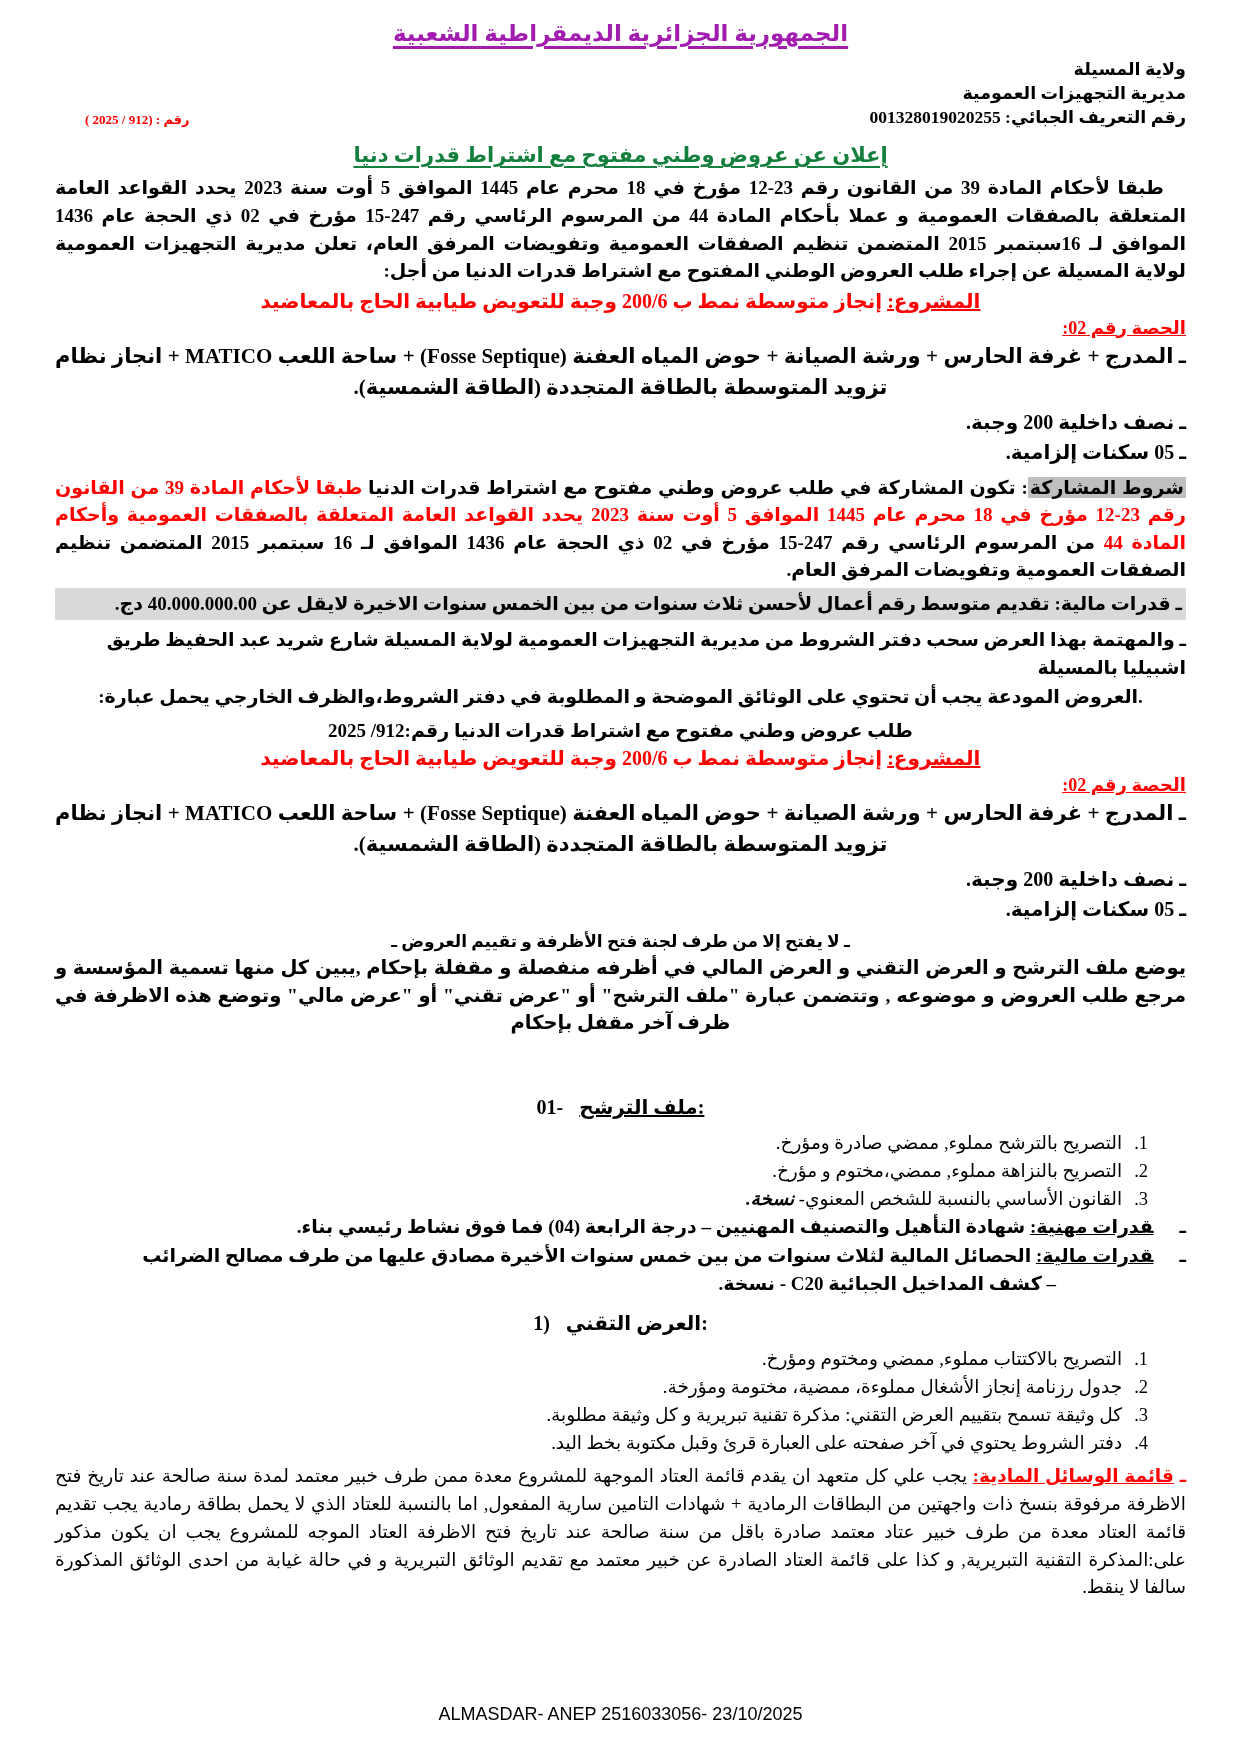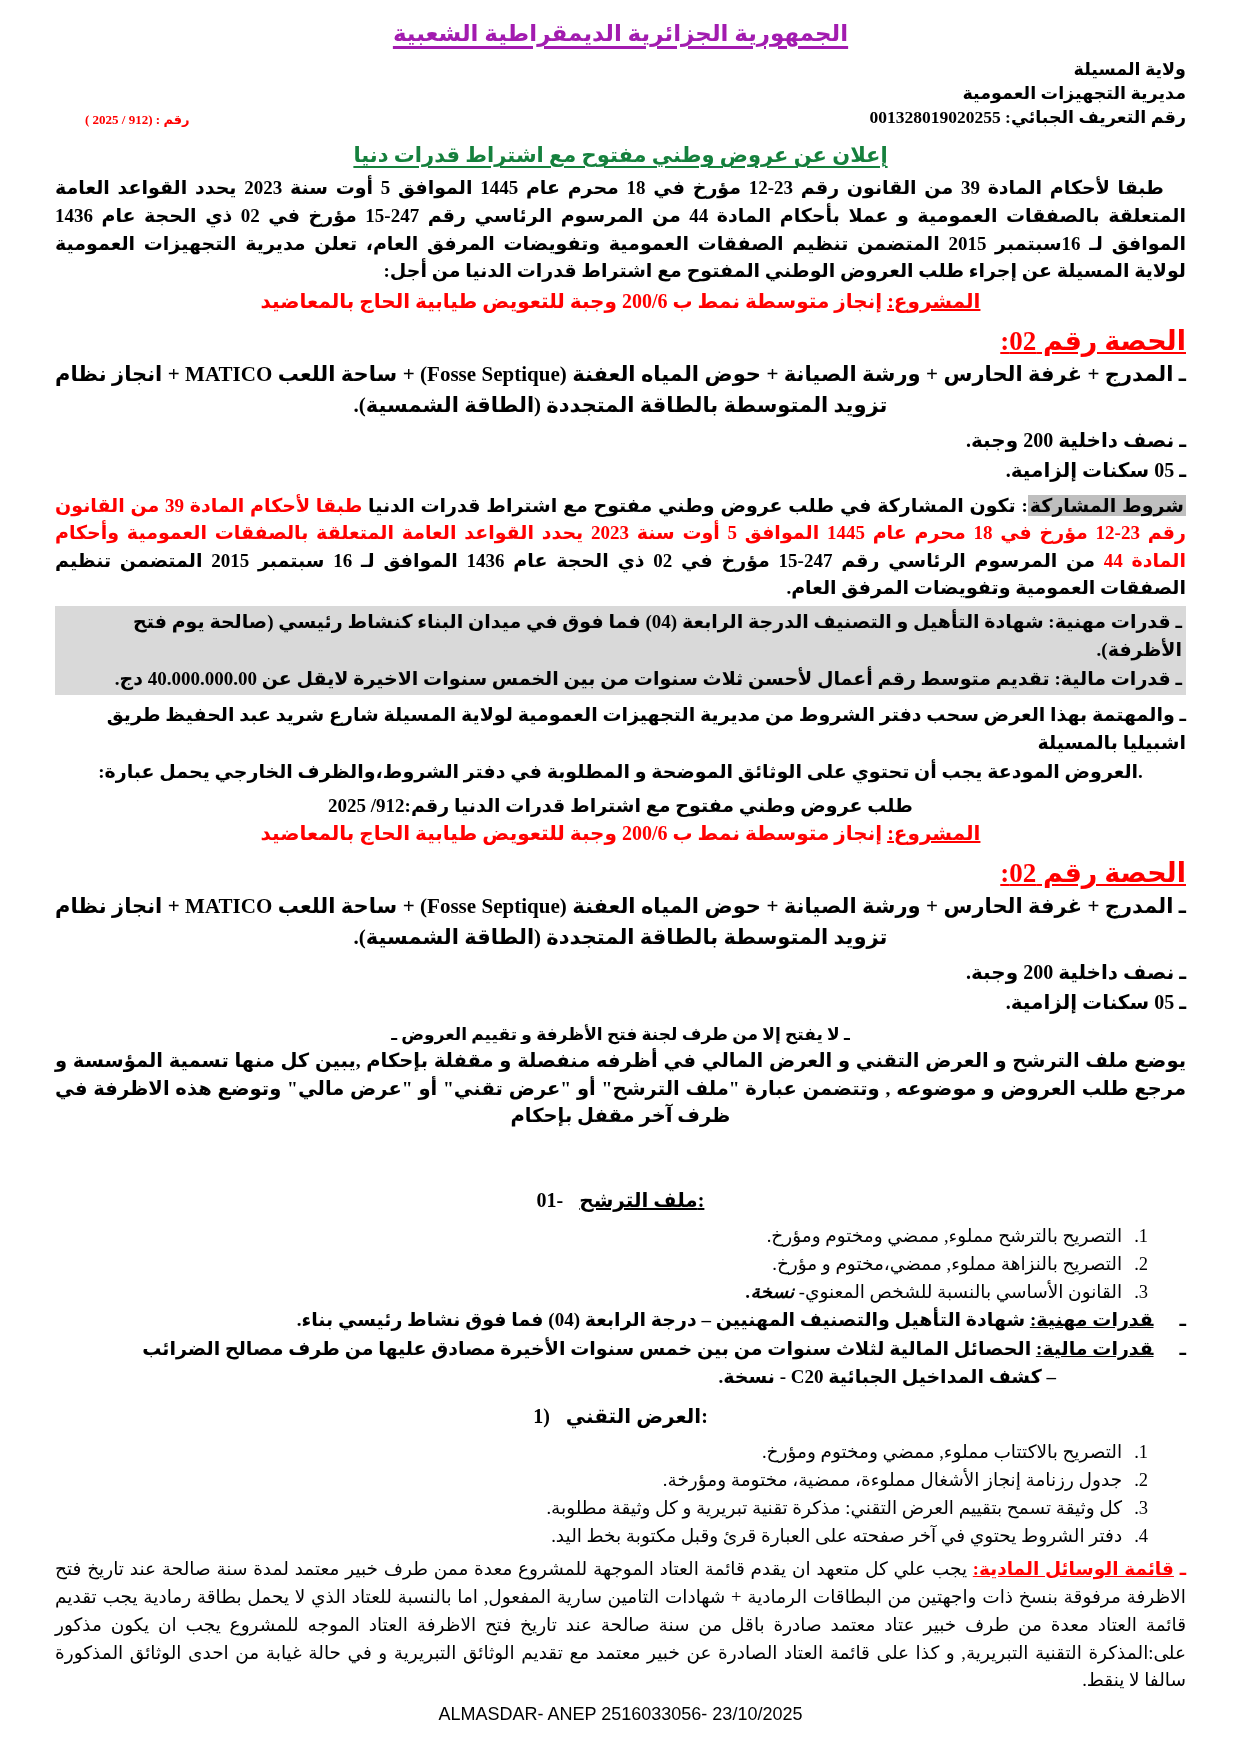--- a/index.html
+++ b/index.html
@@ -22,21 +22,21 @@
   }
   .announce-title{
     margin-top:14px;text-align:center;color:#15803d;font-weight:bold;font-size:21px;
     text-decoration:underline;text-decoration-thickness:2px;text-underline-offset:4px;
   }
   .legal-para{
     margin-top:6px;font-size:19px;font-weight:bold;line-height:1.45;
     text-align:justify;text-indent:22px;
   }
   .project-line{margin-top:4px;text-align:center;color:#FF0000;font-weight:bold;font-size:20px;}
-  .lot-heading{margin-top:12px;text-align:right;color:#FF0000;font-weight:bold;font-size:27px;}
+  .lot-heading{margin-top:4px;text-align:right;color:#FF0000;font-weight:bold;font-size:18px;}
   .lot-desc{
     margin-top:2px;font-size:21px;font-weight:bold;line-height:1.5;
     text-align:justify;text-align-last:center;
   }
   .lot-item{margin-top:6px;font-size:20px;font-weight:bold;text-align:right;}
   .participation{margin-top:10px;font-size:19px;font-weight:bold;line-height:1.45;text-align:justify;}
   .part-label{background:#BFBFBF;padding:0 2px;}
   .gray-block{margin-top:4px;background:#D9D9D9;padding:2px 4px;}
   .gray-line{font-size:19px;font-weight:bold;line-height:1.5;text-align:right;}
   .withdraw-1{margin-top:6px;font-size:19px;font-weight:bold;text-align:right;line-height:1.45;}
@@ -91,21 +91,20 @@
 
     <div class="lot-desc">ـ المدرج + غرفة الحارس + ورشة الصيانة + حوض المياه العفنة (Fosse Septique) + ساحة اللعب MATICO + انجاز نظام تزويد المتوسطة بالطاقة المتجددة (الطاقة الشمسية).</div>
     <div class="lot-item">ـ نصف داخلية 200 وجبة.</div>
     <div class="lot-item">ـ 05 سكنات إلزامية.</div>
 
     <p class="participation" style="margin:10px 0 0 0;">
       <span class="part-label">شروط المشاركة</span><span>: تكون المشاركة في طلب عروض وطني مفتوح مع اشتراط قدرات الدنيا </span><span class="red">طبقا لأحكام المادة 39 من القانون رقم 23-12 مؤرخ في 18 محرم عام 1445 الموافق 5 أوت سنة 2023 يحدد القواعد العامة المتعلقة بالصفقات العمومية وأحكام المادة 44 </span><span>من المرسوم الرئاسي رقم 247-15 مؤرخ في 02 ذي الحجة عام 1436 الموافق لـ 16 سبتمبر 2015 المتضمن تنظيم الصفقات العمومية وتفويضات المرفق العام.</span>
     </p>
 
     <div class="gray-block">
-      <div class="gray-line">ـ قدرات مهنية: شهادة التأهيل و التصنيف الدرجة الرابعة (04) فما فوق في ميدان البناء كنشاط رئيسي (صالحة يوم فتح الأظرفة).</div>
       <div class="gray-line">ـ قدرات مالية: تقديم متوسط رقم أعمال لأحسن ثلاث سنوات من بين الخمس سنوات الاخيرة لايقل عن 40.000.000.00 دج.</div>
     </div>
 
     <div class="withdraw-1">ـ والمهتمة بهذا العرض سحب دفتر الشروط من مديرية التجهيزات العمومية لولاية المسيلة شارع شريد عبد الحفيظ طريق اشبيليا بالمسيلة</div>
     <div class="withdraw-2">.العروض المودعة يجب أن تحتوي على الوثائق الموضحة و المطلوبة في دفتر الشروط،والظرف الخارجي يحمل عبارة:</div>
 
     <div class="env-line">طلب عروض وطني مفتوح مع اشتراط قدرات الدنيا رقم:912/ 2025</div>
 
     <div class="project-line">
       <span class="u">المشروع:</span><span> إنجاز متوسطة نمط ب 200/6 وجبة للتعويض طيابية الحاج بالمعاضيد</span>
@@ -119,21 +118,21 @@
 
     <div class="open-note">ـ لا يفتح إلا من طرف لجنة فتح الأظرفة و تقييم العروض ـ</div>
 
     <p class="env-para" style="margin:2px 0 0 0;">يوضع ملف الترشح و العرض التقني و العرض المالي في أظرفه منفصلة و مقفلة بإحكام ,يبين كل منها تسمية المؤسسة و مرجع طلب العروض و موضوعه , وتتضمن عبارة "ملف الترشح"  أو "عرض تقني" أو "عرض مالي" وتوضع هذه الاظرفة في ظرف آخر مقفل بإحكام</p>
 
     <div class="sec-heading" dir="ltr">
       <span class="num">01-</span><span class="u">ملف الترشح:</span>
     </div>
 
     <div class="doc-list">
-      <div class="li"><span class="num">1.</span><span class="txt">التصريح بالترشح مملوء, ممضي ومختوم ومؤرخ.</span><span class="em"></span></div>
+      <div class="li"><span class="num">1.</span><span class="txt">التصريح بالترشح مملوء, ممضي صادرة ومؤرخ.</span><span class="em"></span></div>
       <div class="li"><span class="num">2.</span><span class="txt">التصريح بالنزاهة مملوء, ممضي،مختوم و مؤرخ.</span><span class="em"></span></div>
       <div class="li"><span class="num">3.</span><span class="txt">القانون الأساسي بالنسبة للشخص المعنوي- </span><span class="em">نسخة.</span></div>
     </div>
 
     <div class="qual">
       <span class="dash">ـ</span><span class="u">قدرات مهنية:</span><span> شهادة التأهيل والتصنيف المهنيين – درجة الرابعة (04) فما فوق نشاط رئيسي بناء.</span>
     </div>
     <div class="qual">
       <span class="dash">ـ</span><span class="u">قدرات مالية:</span><span> الحصائل المالية لثلاث سنوات من بين خمس سنوات الأخيرة مصادق عليها من طرف مصالح الضرائب</span>
     </div>

